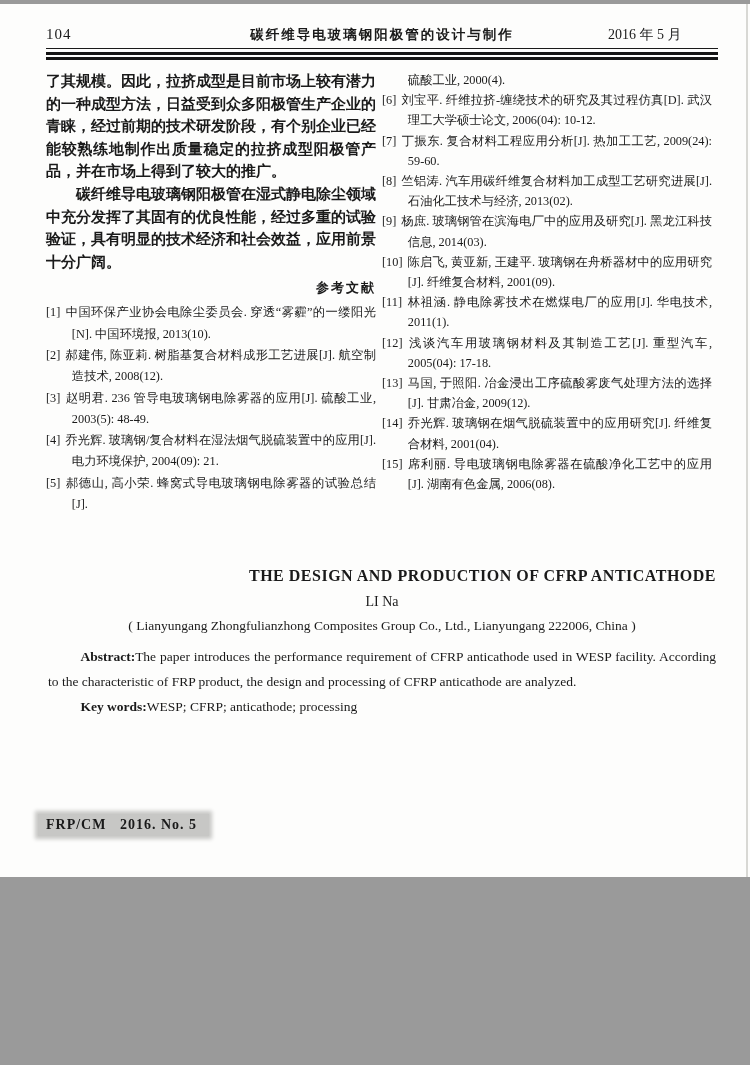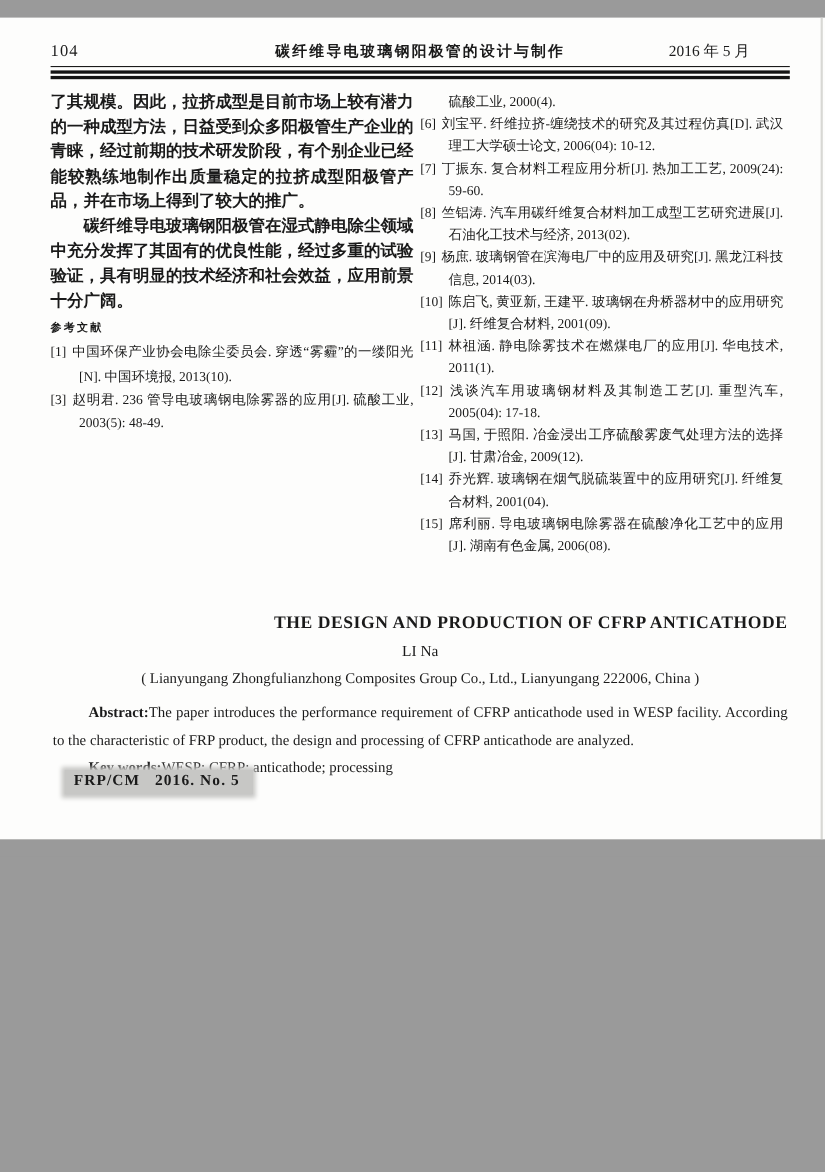--- a/index.html
+++ b/index.html
@@ -1,20 +1,20 @@
 <!DOCTYPE html>
 <html><head>
 <meta charset="utf-8">
 <style>
   * { margin:0; padding:0; box-sizing:border-box; }
   html,body { background:#9a9a9a; }
   .page {
     position:relative;
-    width:750px; height:747px;
-    margin:16px auto;
+    width:750px; height:873px;
+    margin:4px auto;
     background:#fdfdfc;
     color:#1a1a1a;
     font-family:"Liberation Serif","DejaVu Serif",serif;
     overflow:hidden;
   }
   .page-inner { padding:22px 32px 0 46px; }
 
   
   .header-row {
     display:flex; align-items:baseline;
@@ -36,22 +36,22 @@
   .columns { display:flex; gap:6px; margin-top:10px; }
   .col { width:330px; }
   .body-par {
     font-size:15px; line-height:22.6px;
     text-align:justify;
     font-weight:600;
   }
   .body-par.indent { text-indent:2em; }
 
   .refs-heading {
-    text-align:left; font-weight:bold;
-    font-size:10px; margin:6px 0 5px 0;
+    text-align:right; font-weight:bold;
+    font-size:13px; margin:6px 0 5px 0;
     letter-spacing:2px;
   }
   .ref-list { font-size:12.3px; line-height:21.3px; }
   .ref-item {
     padding-left:2.1em; text-indent:-2.1em;
     text-align:justify;
   }
   .ref-label { padding-right:0.4em; }
   .ref-continuation {
     font-size:12.3px; line-height:21.3px;
@@ -69,21 +69,21 @@
   .en-affiliation { text-align:center; font-size:13.5px; margin-top:8px; }
   .en-abstract {
     margin-top:10px; font-size:13.5px; line-height:25px;
     text-align:justify; text-indent:2.4em;
   }
   .en-keywords { font-size:13.5px; line-height:25px; text-indent:2.4em; }
   .b { font-weight:bold; }
 
   
   .footer-badge {
-    position:absolute; left:59px; bottom:41px;
+    position:absolute; left:38px; bottom:41px;
     background:#c7c7c5;
     box-shadow:0 0 4px 3px #c7c7c5;
     padding:3px 12px 3px 8px;
     font-size:14px; font-weight:bold;
     letter-spacing:1px;
     white-space:pre;
   }
   
   .scan-edge { position:absolute; right:2px; top:0; bottom:0; width:2px; background:#d8d8d4; }
 </style>
@@ -105,26 +105,35 @@
       <div class="col left-col">
         <p class="body-par">了其规模。因此，拉挤成型是目前市场上较有潜力的一种成型方法，日益受到众多阳极管生产企业的青睐，经过前期的技术研发阶段，有个别企业已经能较熟练地制作出质量稳定的拉挤成型阳极管产品，并在市场上得到了较大的推广。</p>
         <p class="body-par indent">碳纤维导电玻璃钢阳极管在湿式静电除尘领域中充分发挥了其固有的优良性能，经过多重的试验验证，具有明显的技术经济和社会效益，应用前景十分广阔。</p>
         <div class="refs-heading">参考文献</div>
         <div class="ref-list">
 
             <div class="ref-item">
               <span class="ref-label">[1]</span><span>中国环保产业协会电除尘委员会. 穿透“雾霾”的一缕阳光[N]. 中国环境报, 2013(10).</span>
             </div>
 
+            <div class="ref-item">
+              <span class="ref-label">[2]</span><span>郝建伟, 陈亚莉. 树脂基复合材料成形工艺进展[J]. 航空制造技术, 2008(12).</span>
+            </div>
 
             <div class="ref-item">
               <span class="ref-label">[3]</span><span>赵明君. 236 管导电玻璃钢电除雾器的应用[J]. 硫酸工业, 2003(5): 48-49.</span>
             </div>
 
+            <div class="ref-item">
+              <span class="ref-label">[4]</span><span>乔光辉. 玻璃钢/复合材料在湿法烟气脱硫装置中的应用[J]. 电力环境保护, 2004(09): 21.</span>
+            </div>
 
+            <div class="ref-item">
+              <span class="ref-label">[5]</span><span>郝德山, 高小荣. 蜂窝式导电玻璃钢电除雾器的试验总结[J].</span>
+            </div>
           </div>
       </div>
 
       <div class="col right-col">
         <div class="ref-continuation">硫酸工业, 2000(4).</div>
         <div class="ref-list">
 
             <div class="ref-item">
               <span class="ref-label">[6]</span><span>刘宝平. 纤维拉挤-缠绕技术的研究及其过程仿真[D]. 武汉理工大学硕士论文, 2006(04): 10-12.</span>
             </div>

